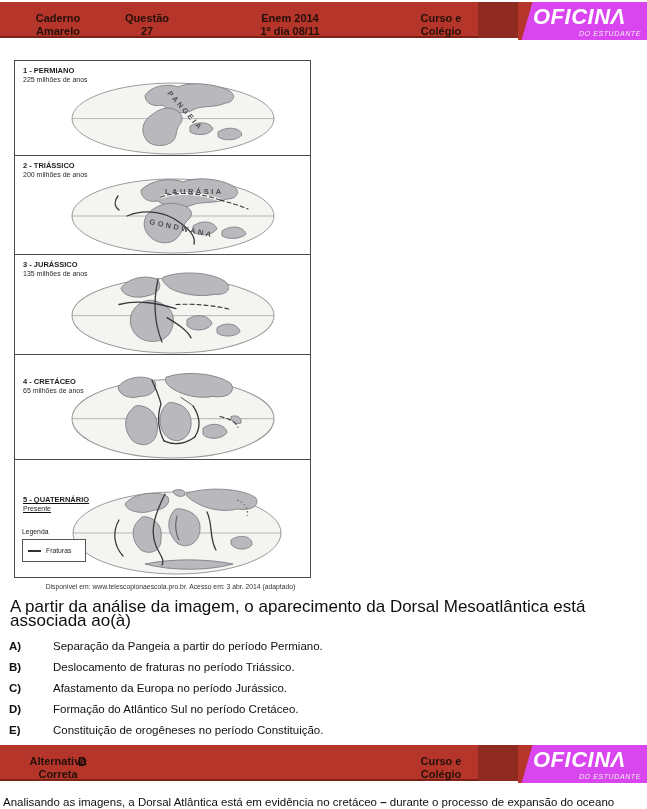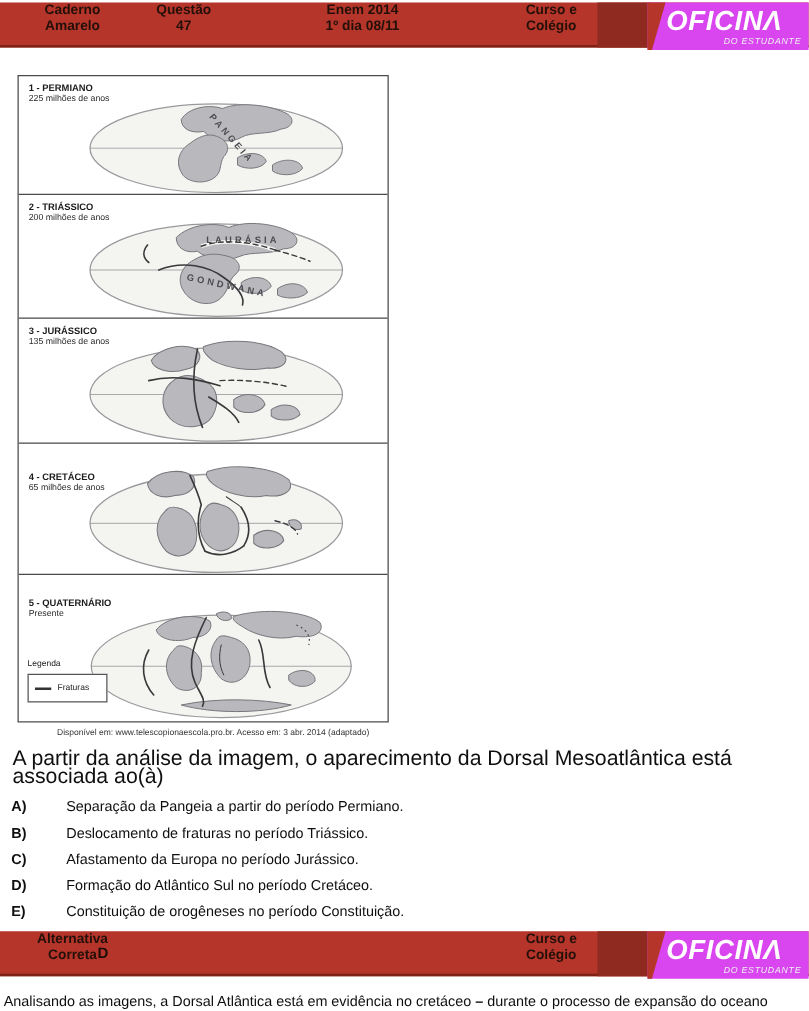--- a/index.html
+++ b/index.html
@@ -8,21 +8,21 @@
     font-family:"Liberation Sans",sans-serif;color:#0f0f0f;
   }
   
   .redbar{
     position:relative;height:34px;background:#b5352a;
     border-bottom:2px solid #7e2217;
   }
   .topbar{margin-top:2px;}
   .ansbar{margin-top:4px;}
   .hdr-cell{
-    position:absolute;top:0;text-align:center;
+    position:absolute;top:10px;text-align:center;
     font-weight:bold;font-size:11px;line-height:13px;color:#241009;
   }
   .c1{left:12px;width:92px;}
   .c2{left:104px;width:86px;}
   .c3{left:210px;width:160px;}
   .c4{left:396px;width:90px;}
   .ans-value{
     position:absolute;left:78px;top:10px;
     font-weight:bold;font-size:12px;color:#1a0c07;
   }
@@ -48,21 +48,21 @@
   
   .map-figure{
     width:297px;margin:22px 0 0 14px;border:1px solid #4a4a4a;background:#fff;
     box-sizing:border-box;
   }
   .panel{position:relative;border-bottom:1px solid #4a4a4a;}
   .panel:last-child{border-bottom:none;}
   .panel svg{display:block;}
   .panel-label{position:absolute;left:8px;top:5px;background:transparent;}
   .pl-mid .panel-label{top:22px;}
-  .pl-q .panel-label{top:18px;}
+  .pl-q .panel-label{top:35px;text-decoration:underline;}
   .panel-title{font-weight:bold;font-size:7.5px;color:#1c1c1c;}
   .panel-sub{font-size:7px;color:#2a2a2a;margin-top:1px;}
   .ocean{fill:#f4f4f1;stroke:#9a9a9e;stroke-width:1;}
   .equator{stroke:#8f8f95;stroke-width:.6;}
   .cont{fill:#b9b9bd;stroke:#76767c;stroke-width:.8;}
   .frac{fill:none;stroke:#39393b;stroke-width:1.3;stroke-linecap:round;}
   .fracd{fill:none;stroke:#39393b;stroke-width:1.1;stroke-dasharray:4 3;stroke-linecap:round;}
   .fracdot{fill:none;stroke:#4a4a4c;stroke-width:1;stroke-dasharray:1.5 2.5;}
   .rift{fill:none;stroke:#f4f4f1;stroke-width:3;}
   .thin{stroke-width:.8;}
@@ -90,21 +90,21 @@
 </head>
 <body>
 
 <div class="redbar topbar">
   <div class="hdr-cell c1">
     <div>Caderno</div>
     <div>Amarelo</div>
   </div>
   <div class="hdr-cell c2">
     <div>Questão</div>
-    <div>47</div>
+    <div>27</div>
   </div>
   <div class="hdr-cell c3">
     <div>Enem 2014</div>
     <div>1º dia 08/11</div>
   </div>
   <div class="hdr-cell c4">
     <div>Curso e</div>
     <div>Colégio</div>
   </div>
   <div class="dark-wedge"></div>

